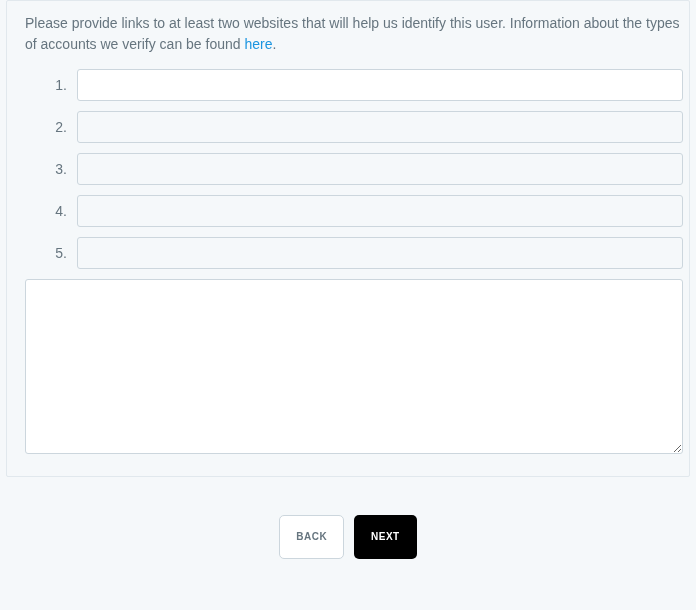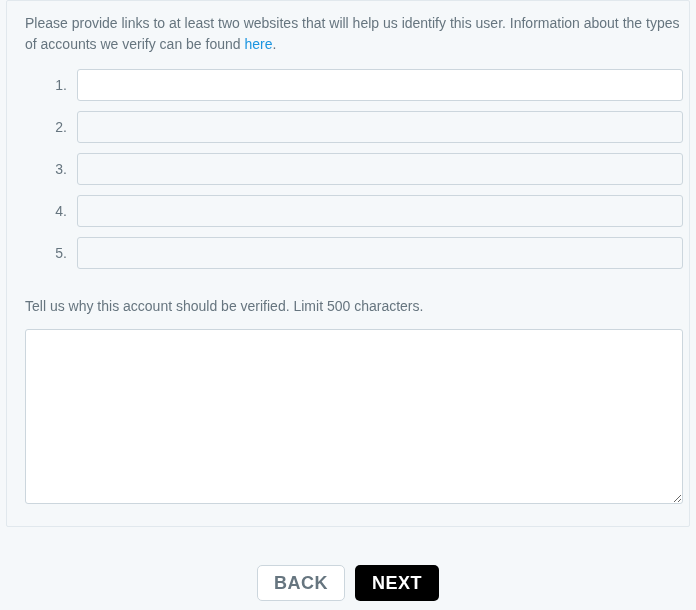--- a/index.html
+++ b/index.html
@@ -67,24 +67,24 @@
       background: #fff;
       display: block;
     }
     .btn-row {
       text-align: center;
       margin-top: 38px;
     }
     .btn {
       display: inline-block;
       min-width: 52px;
-      height: 36px;
+      height: 44px;
       line-height: 30px;
       padding: 0 16px;
-      font-size: 18px;
+      font-size: 10px;
       font-weight: 600;
       letter-spacing: 0.5px;
       border-radius: 5px;
       border: 1px solid transparent;
       cursor: pointer;
       font-family: inherit;
     }
     .btn-back {
       background: #fff;
       color: #66757f;
@@ -122,21 +122,20 @@
       <div class="link-row">
         <span class="link-num">4.</span>
         <input type="text" class="link-input inactive" value="" style="">
       </div>
       <div class="link-row">
         <span class="link-num">5.</span>
         <input type="text" class="link-input inactive" value="" style="">
       </div>
     </div>
 
-  <p class="instruction2">Tell us why this account should be verified. Limit 500 characters.</p>
 
   <textarea class="reason-ta" maxlength="500" style=""></textarea>
 
 </div>
 
 <div class="btn-row">
   <button class="btn btn-back">BACK</button>
   <button class="btn btn-next">NEXT</button>
 </div>
 

